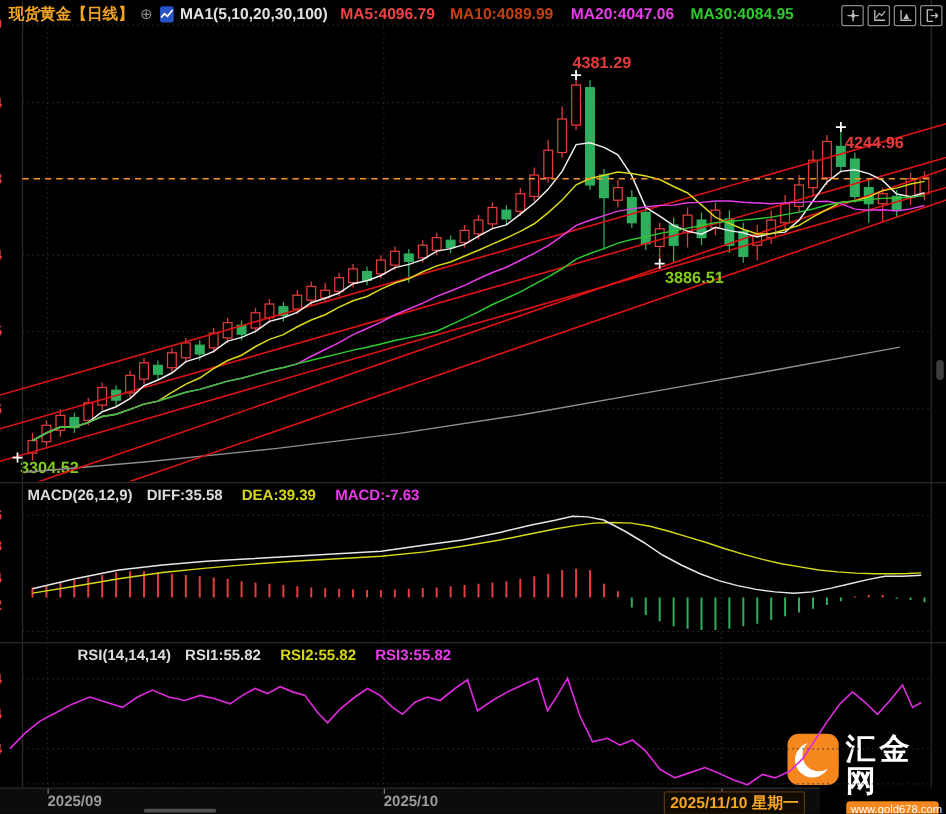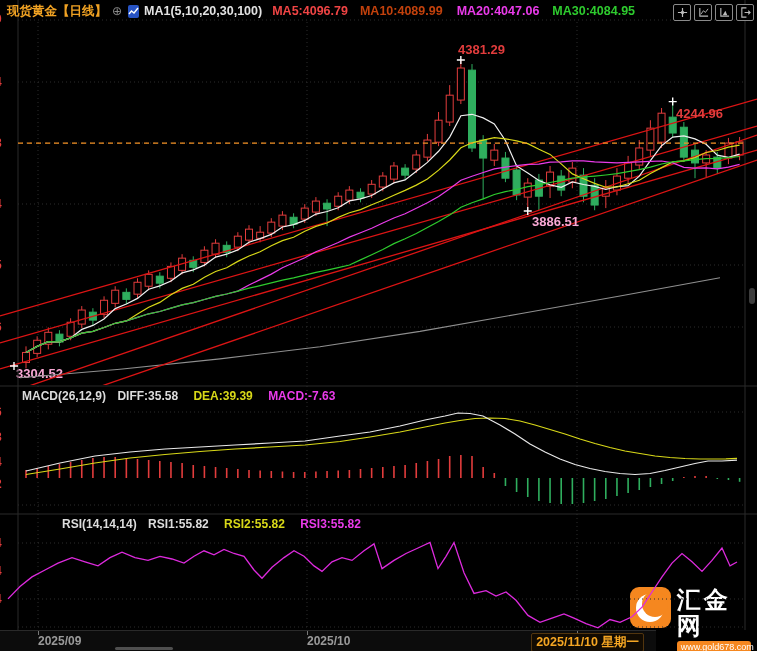--- a/index.html
+++ b/index.html
@@ -21,21 +21,21 @@
   .toolbar{position:absolute;right:3px;top:4px;z-index:11;display:flex;gap:3px;}
   .tbtn{width:16px;height:15px;border:1px solid #8a8a8a;border-radius:2px;
         display:flex;align-items:center;justify-content:center;background:#000;}
   
   .indrow{position:absolute;left:22px;z-index:10;font-size:12px;font-weight:bold;white-space:nowrap;}
   .indrow .w{color:#dcdcdc;} .indrow .y{color:#d8d818;margin-left:12px;} .indrow .m{color:#ea3bea;margin-left:12px;}
   .indrow .w2{color:#dcdcdc;margin-left:8px;}
   #macd-row{top:389px;} #rsi-row{top:517px;padding-left:40px;}
   
   .ann{position:absolute;z-index:8;font-size:13px;font-weight:bold;}
-  .ann.red{color:#e23c3c;} .ann.green{color:#f9a8d4;}
+  .ann.red{color:#e23c3c;} .ann.green{color:#84cc16;}
   #lbl-high1{left:458px;top:42px;} #lbl-high2{left:676px;top:87px;margin-top:19px;}
   #lbl-low1{left:532px;top:214px;} #lbl-low2{left:16px;top:366px;z-index:4;}
   
   .frag{position:absolute;left:-5px;width:14px;z-index:6;color:#e23c3c;
         font-size:12px;font-weight:bold;}
   
   .xaxis{position:absolute;left:0;top:630px;width:656px;height:21px;background:#0c0c0c;
          border-top:1px solid #2a2a2a;z-index:10;font-size:12px;font-weight:bold;color:#9a9a9a;}
   .xaxis .xl{position:absolute;top:3px;}
   .xaxis .cur{position:absolute;top:2px;right:12px;color:#f5a623;background:#120b02;

